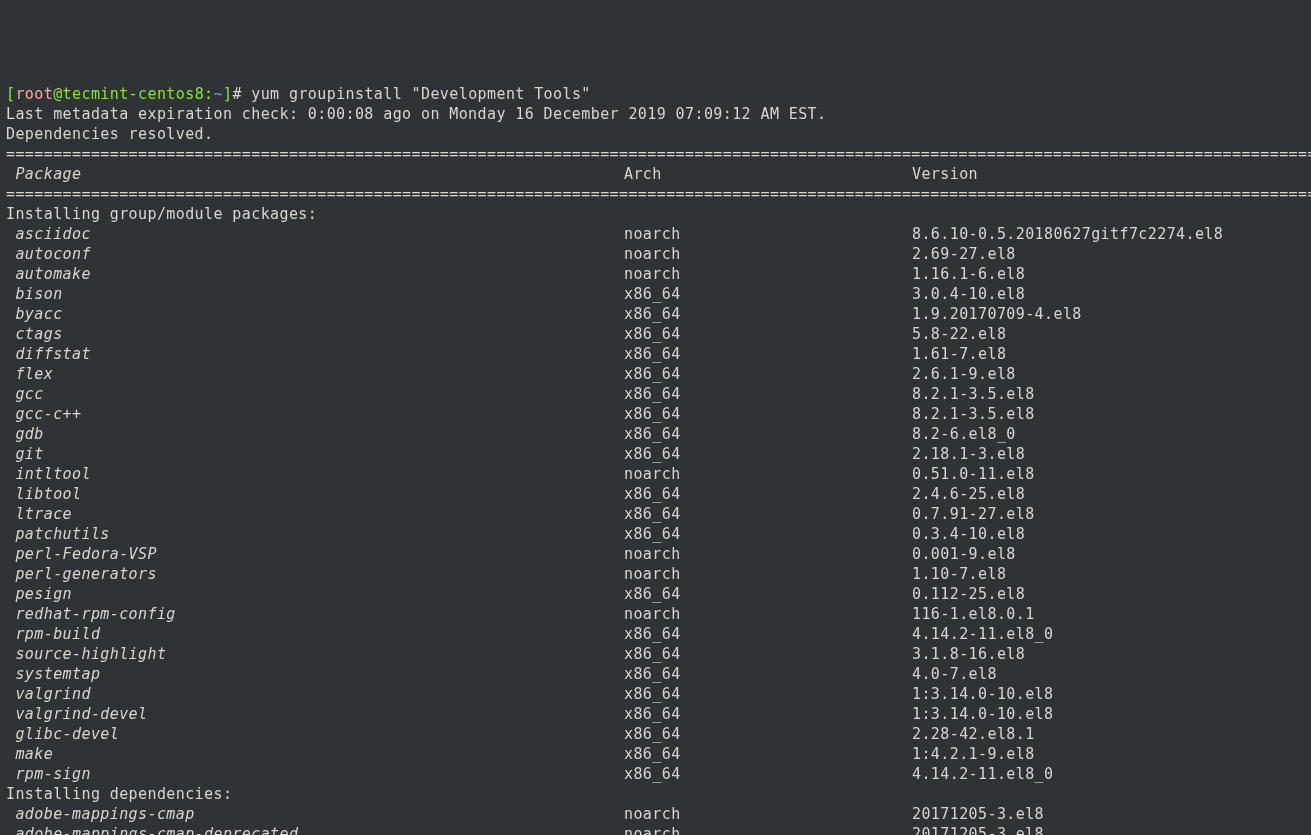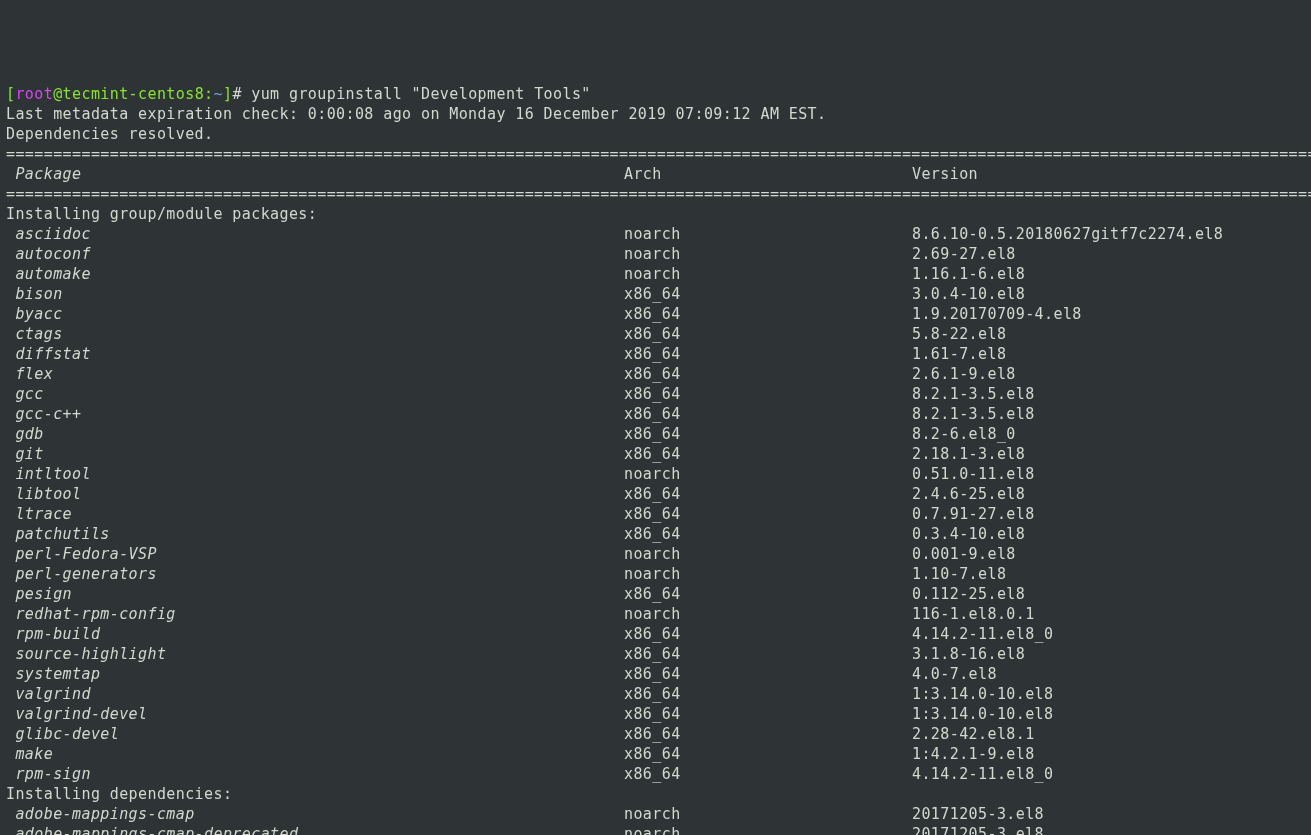--- a/index.html
+++ b/index.html
@@ -11,21 +11,21 @@
     font-size: 15px;
     line-height: 20px;
     letter-spacing: 0.4px;
     width: 1311px;
     height: 835px;
     box-sizing: border-box;
     overflow: hidden;
     white-space: pre;
   }
   .row { white-space: pre; }
-  .user   { color: #d946ef; }
+  .user   { color: #fca5a5; }
   .host   { color: #8ae234; margin-top: 12px; }
   .bracket{ color: #8ae234; }
   .path   { color: #729fcf; }
   .hash   { color: #d3d7cf; }
   .pad-pkg  { display:inline-block; width: 618px; font-style: italic; }
   .pad-arch { display:inline-block; width: 288px; }
 </style>
 </head>
 <body>
 

